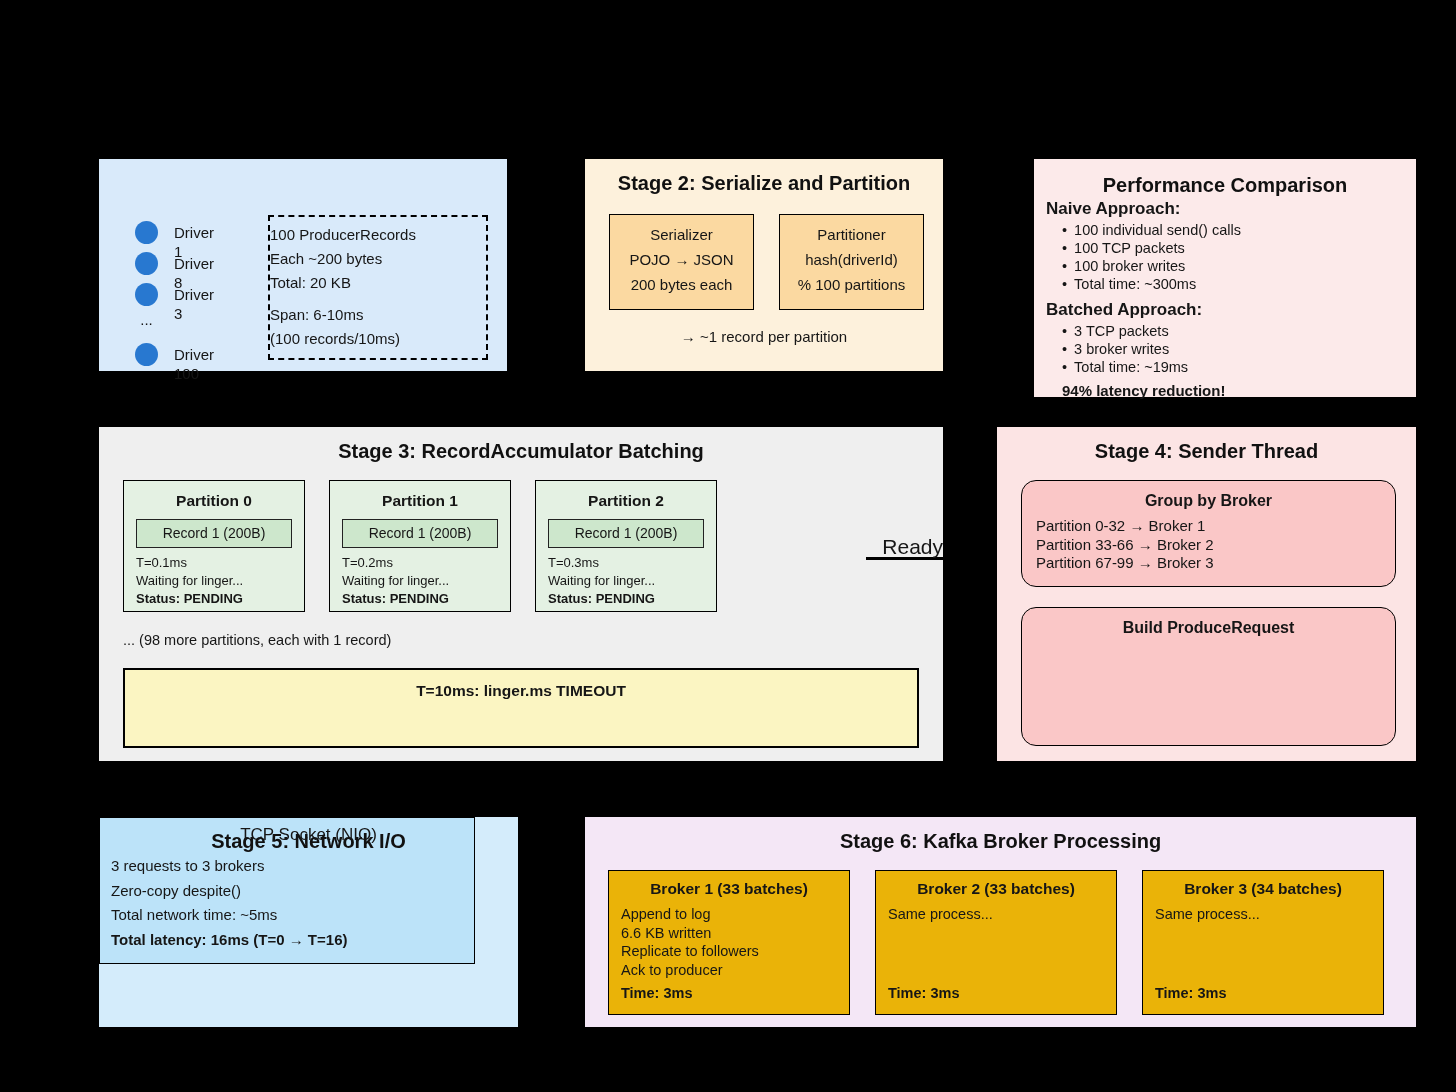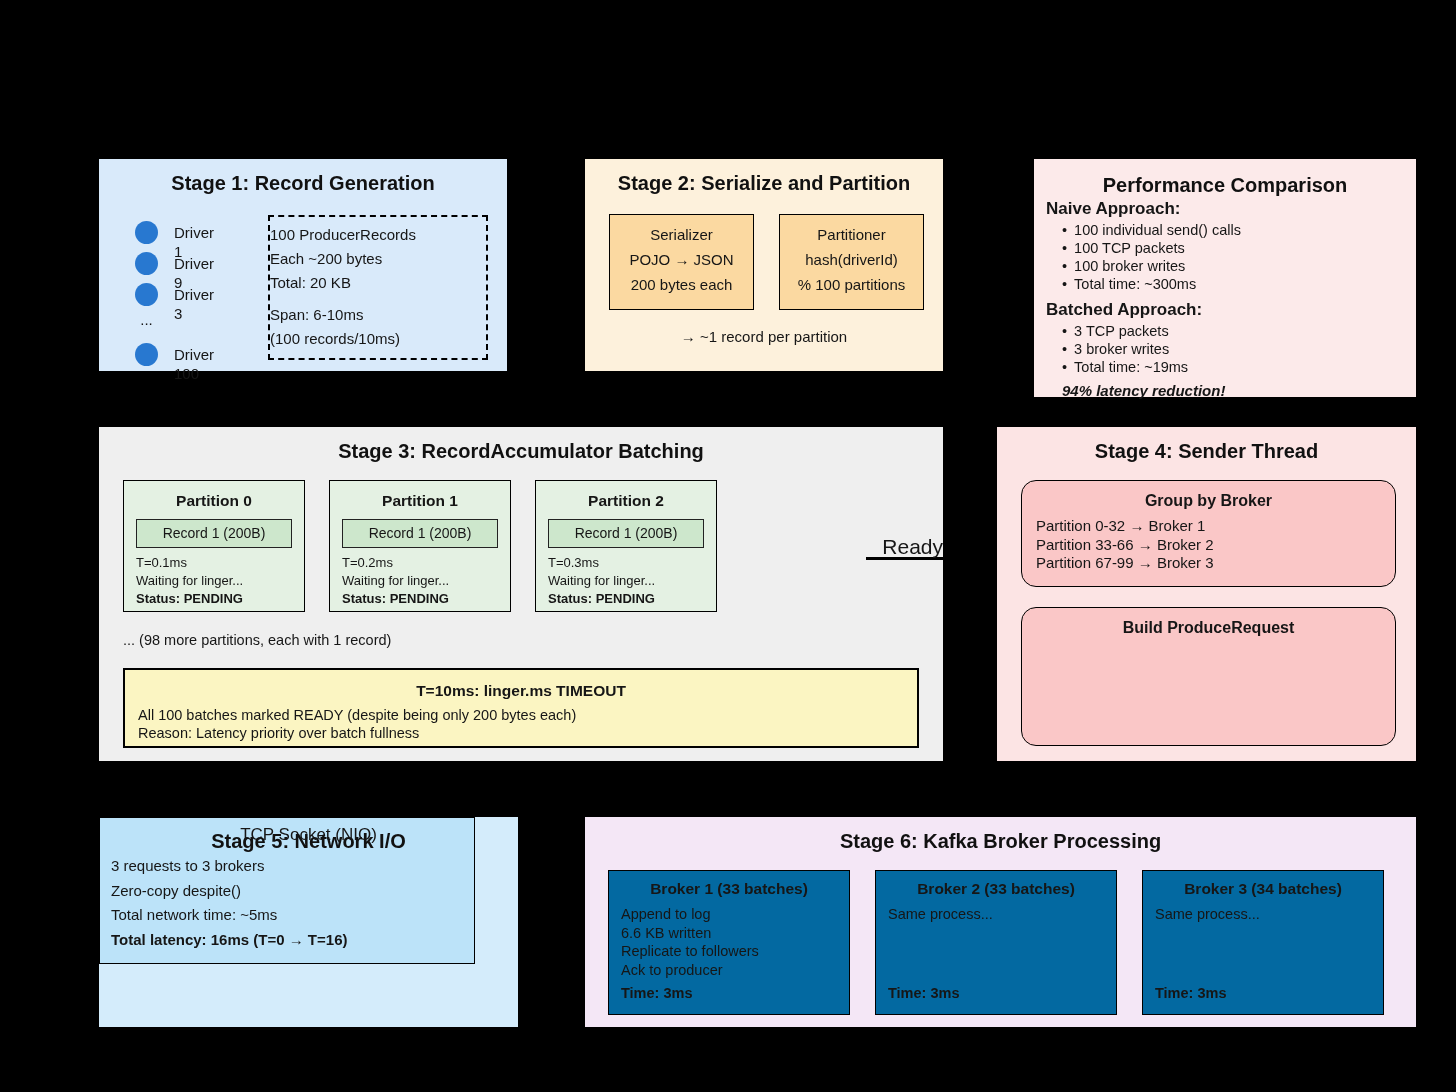--- a/index.html
+++ b/index.html
@@ -36,21 +36,21 @@
   #partitioner-box{left:194px;}
   #stage2-note{position:absolute;left:0;right:0;top:168px;text-align:center;font-size:15px;line-height:20px;}
 
   
   #performance{left:1032px;top:157px;width:386px;height:242px;background:#fceaea;}
   #perf-body{position:absolute;left:12px;right:8px;top:38px;}
   .perf-heading{font-size:17px;font-weight:bold;line-height:24px;}
   .perf-heading.second{margin-top:5px;}
   .bullet{margin-left:16px;font-size:14.5px;line-height:18px;white-space:nowrap;}
   .bullet::before{content:"•";margin-right:7px;}
-  #perf-conclusion{margin-top:6px;margin-left:16px;font-size:15px;font-weight:bold;line-height:18px;font-style:italic;}
+  #perf-conclusion{margin-top:6px;margin-left:16px;font-size:15px;font-weight:bold;line-height:18px;}
 
   
   #stage3{left:97px;top:425px;width:848px;height:338px;background:#efefef;overflow:hidden;}
   .partition{top:53px;width:182px;height:132px;background:#e4f1e3;}
   .partition .box-title{top:8px;font-size:15.5px;line-height:24px;}
   .record-box{position:absolute;left:12px;right:12px;top:38px;height:29px;box-sizing:border-box;border:1.5px solid #222;background:#cde7cc;text-align:center;font-size:14px;line-height:26px;}
   .p-details{left:12px;top:73px;font-size:13px;line-height:18px;}
   .p-status{font-weight:bold;}
   #partition0{left:24px;} #partition1{left:230px;} #partition2{left:436px;}
   #more-note{position:absolute;left:24px;top:204px;font-size:14.5px;line-height:18px;}
@@ -69,39 +69,38 @@
   .bold-line{font-weight:bold;}
 
   
   #stage5{left:97px;top:815px;width:423px;height:214px;background:#d4ecfb;}
   #socket-box{left:24px;top:53px;width:374px;height:145px;background:#bce3f9;border:1.5px solid #000;}
   #socket-box .box-title{top:6px;font-size:17px;font-weight:normal;line-height:24px;}
   #socket-lines{left:12px;top:37px;font-size:15px;line-height:24.5px;}
 
   
   #stage6{left:583px;top:815px;width:835px;height:214px;background:#f4e7f6;}
-  .broker{top:53px;width:242px;height:145px;background:#0369a1;}
+  .broker{top:53px;width:242px;height:145px;background:#eab308;}
   .broker .box-title{top:6px;font-size:15.5px;line-height:24px;}
   .b-lines{left:12px;top:34px;font-size:14.5px;line-height:18.5px;}
   .b-time{position:absolute;left:12px;top:113px;font-size:14.5px;font-weight:bold;line-height:18px;}
   #broker1{left:23px;} #broker2{left:290px;} #broker3{left:557px;}
 </style>
 </head>
 <body>
 
 <section class="panel" id="stage1">
-  <div class="stage-title">Stage 1: Record Generation</div>
 
   <div class="driver-row" style="top:62px;">
     <span class="driver-dot" style="top:0;"></span>
     <span class="driver-label">Driver 1</span>
   </div>
   <div class="driver-row" style="top:93px;">
     <span class="driver-dot" style="top:0;"></span>
-    <span class="driver-label">Driver 9</span>
+    <span class="driver-label">Driver 8</span>
   </div>
   <div class="driver-row" style="top:124px;">
     <span class="driver-dot" style="top:0;"></span>
     <span class="driver-label">Driver 3</span>
   </div>
   <div class="driver-ellipsis" style="top:152px;">...</div>
   <div class="driver-row" style="top:184px;">
     <span class="driver-dot" style="top:0;"></span>
     <span class="driver-label">Driver 100</span>
   </div>
@@ -174,24 +173,20 @@
       <div>T=0.3ms</div>
       <div>Waiting for linger...</div>
       <div class="p-status">Status: PENDING</div>
     </div>
   </div>
 
   <div id="more-note">... (98 more partitions, each with 1 record)</div>
 
   <div id="timeout-box" class="inner-box">
     <div class="box-title">T=10ms: linger.ms TIMEOUT</div>
-    <div class="lines" id="timeout-lines">
-      <div>All 100 batches marked READY (despite being only 200 bytes each)</div>
-      <div>Reason: Latency priority over batch fullness</div>
-    </div>
   </div>
 
   <div id="ready-label">Ready</div>
 </section>
 
 <section class="panel" id="stage4">
   <div class="stage-title">Stage 4: Sender Thread</div>
 
   <div class="inner-box s4box" id="group-box">
     <div class="box-title">Group by Broker</div>

